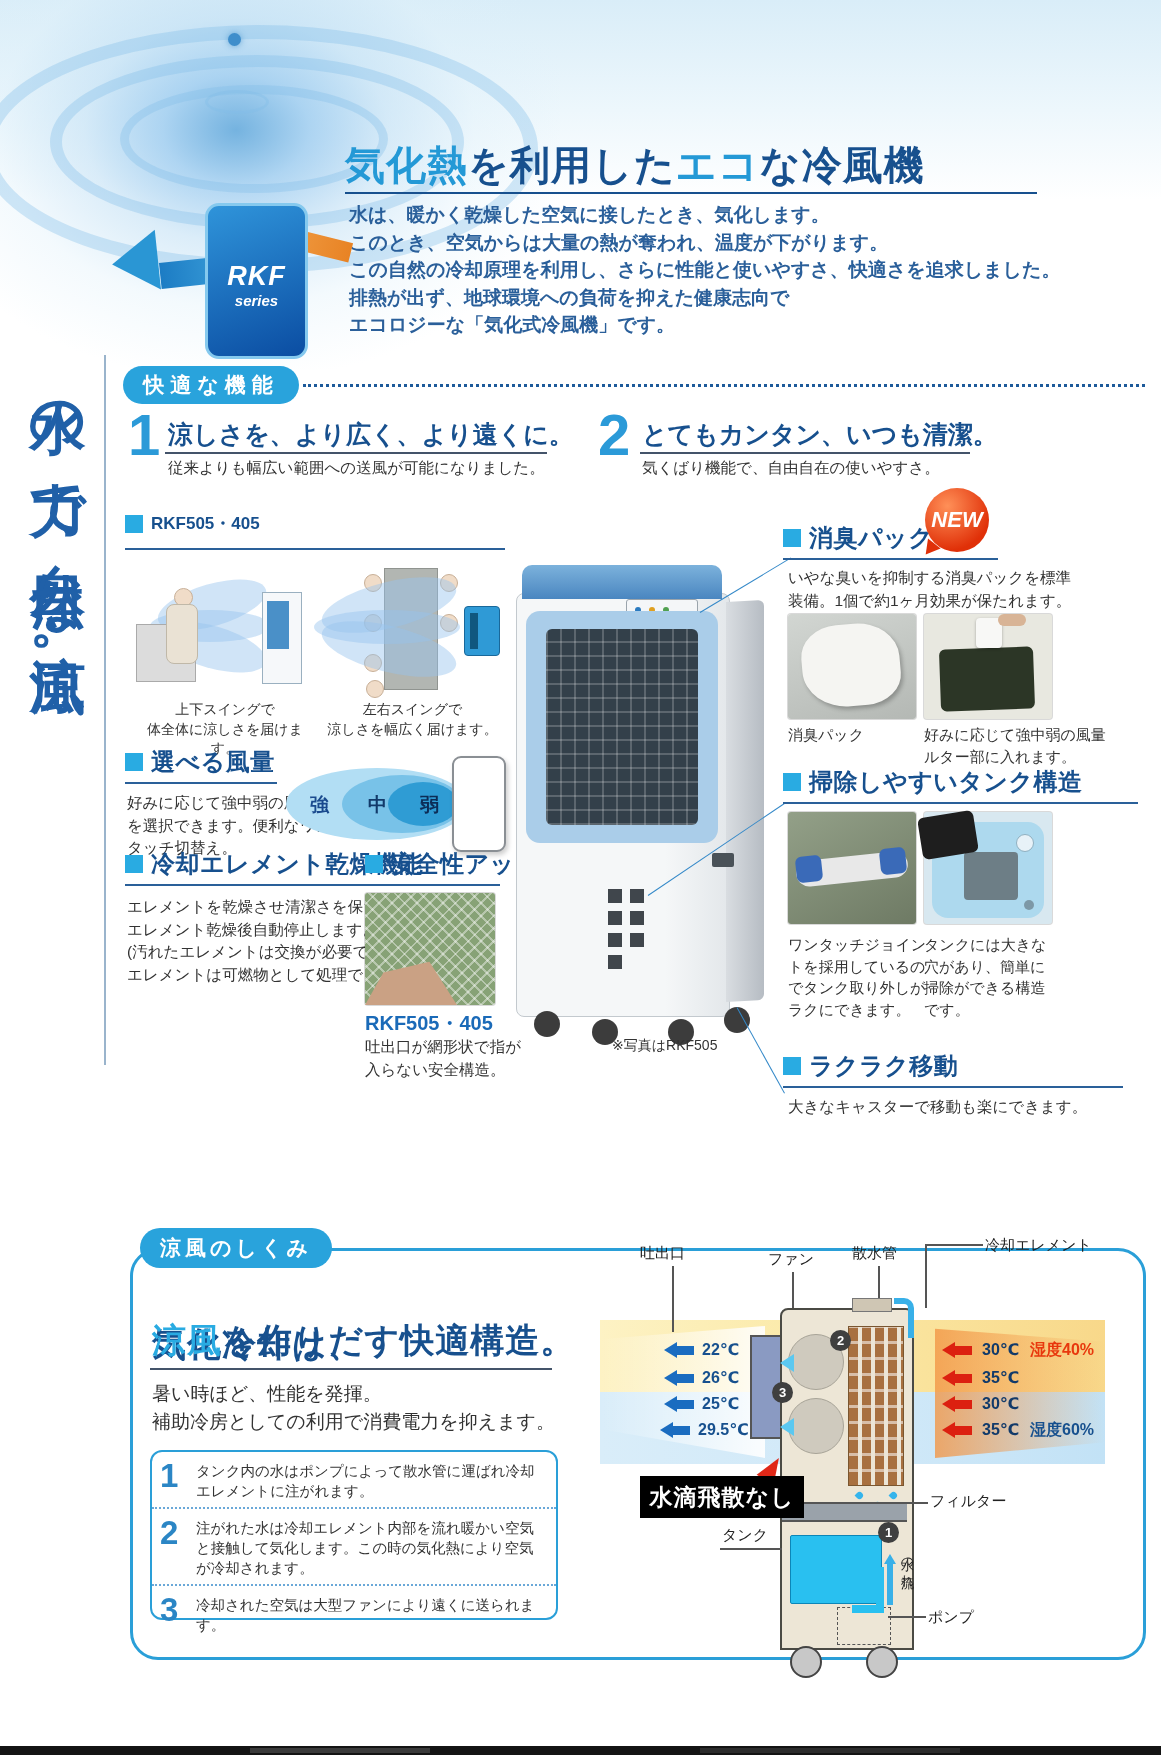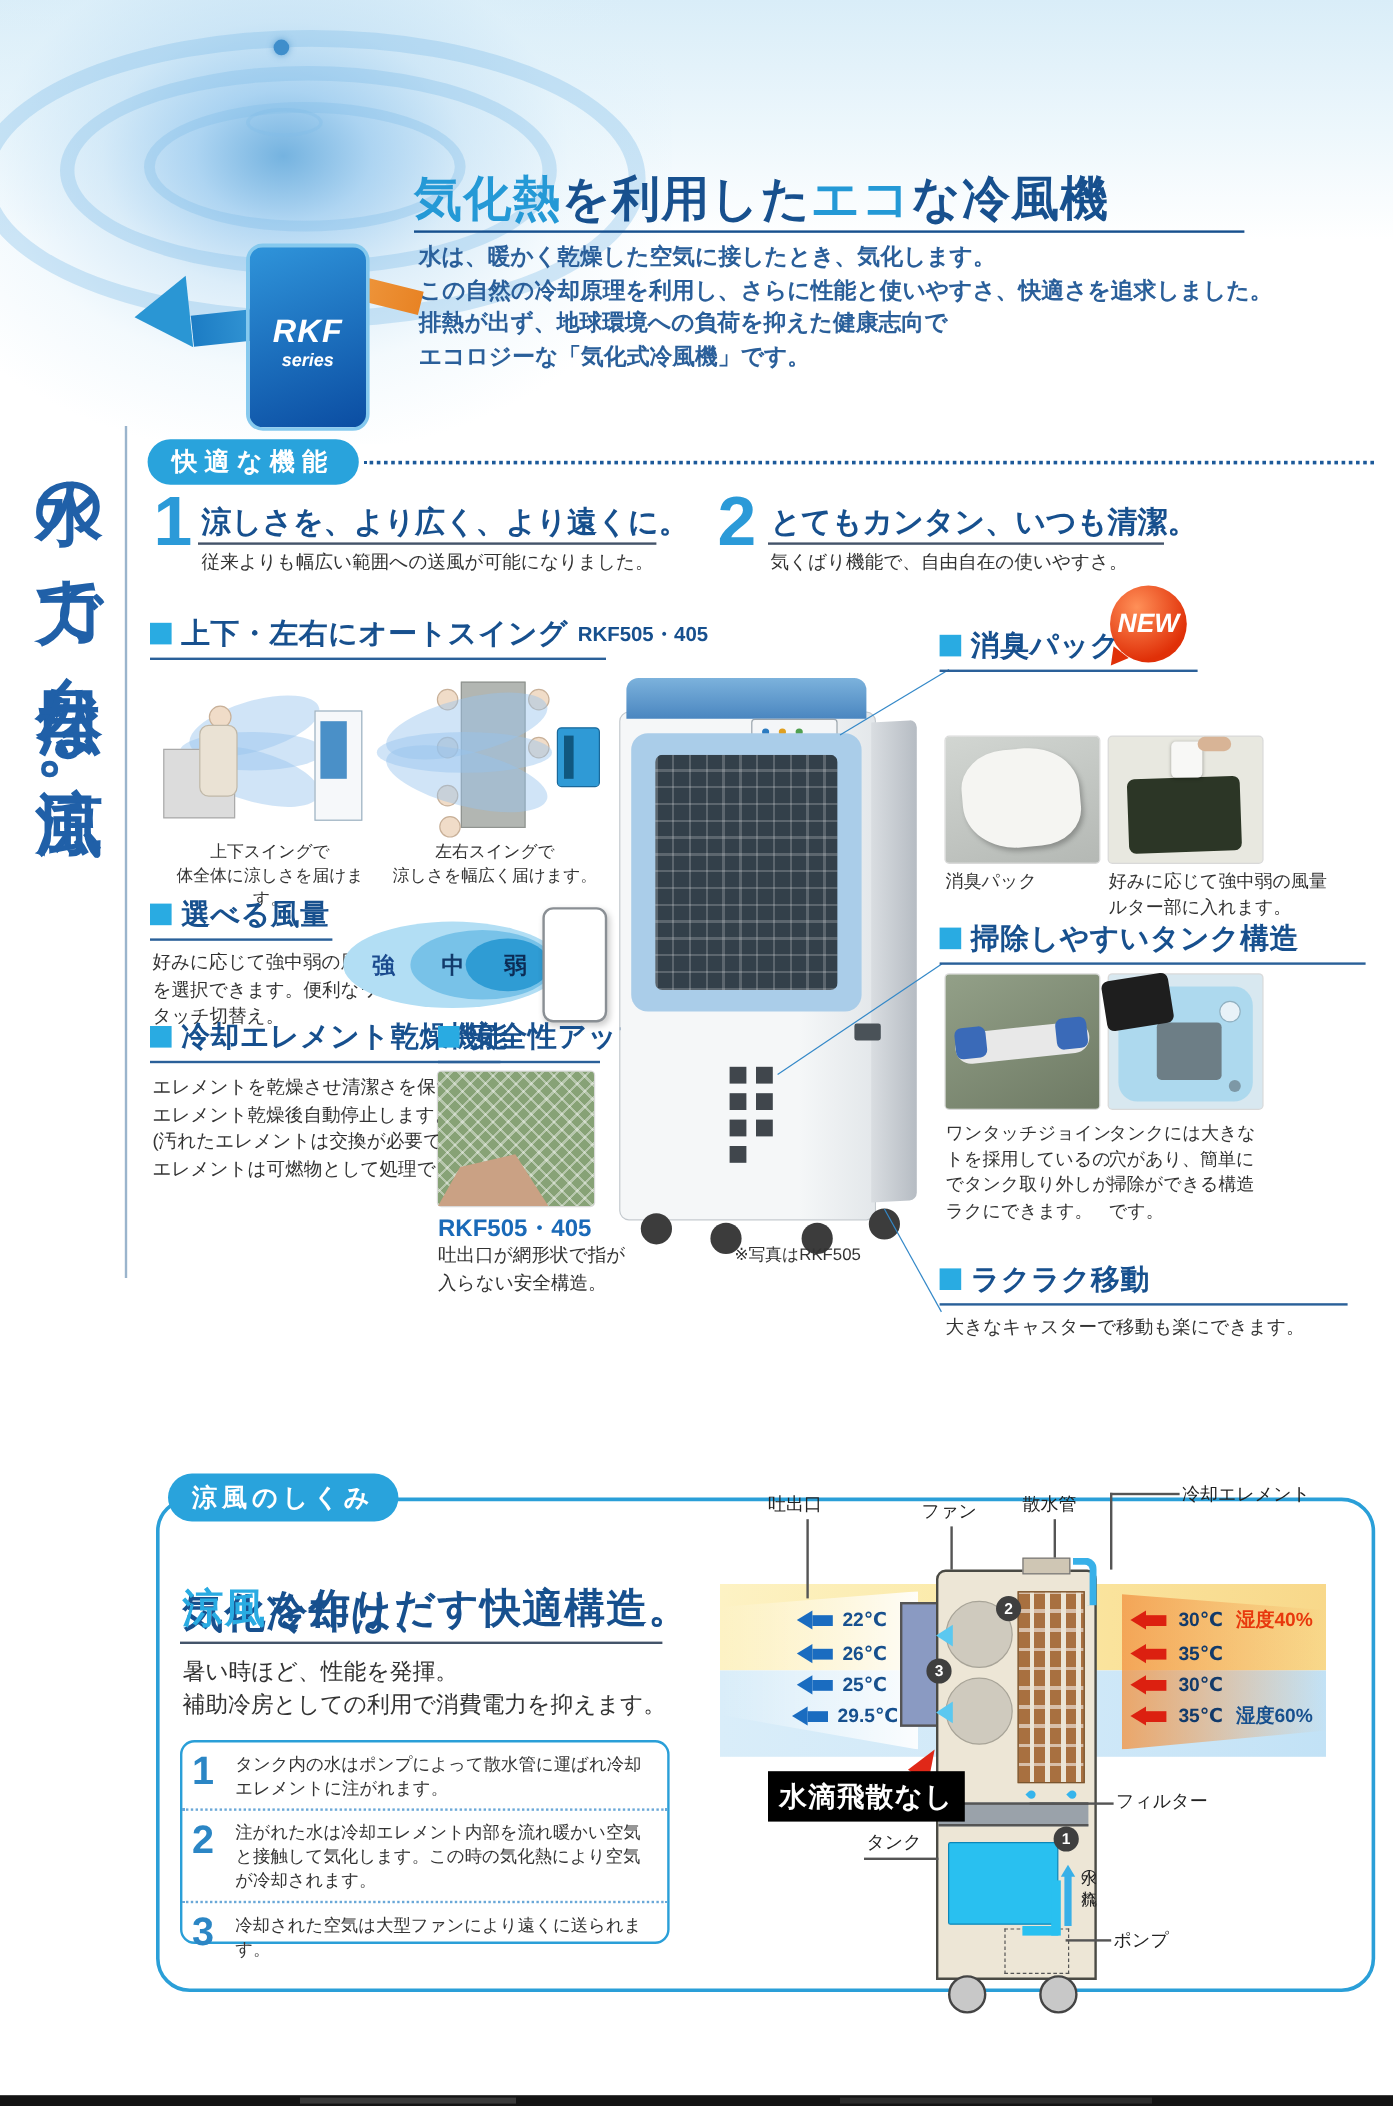--- a/index.html
+++ b/index.html
@@ -89,20 +89,21 @@
   <div class="abs ring" style="left:-20px;top:25px;width:530px;height:220px;border-width:14px;"></div>
   <div class="abs droplet" style="left:228px;top:33px;"></div>
   <div class="abs ring" style="left:205px;top:90px;width:58px;height:18px;border-width:3px;"></div>
 
   <div class="abs title" style="left:345px;top:138px;">
     <span class="hl">気化熱</span><span>を利用した</span><span class="hl">エコ</span><span>な冷風機</span>
   </div>
   <div class="abs hr-navy" style="left:345px;top:192px;width:692px;"></div>
   <div class="abs intro" style="left:349px;top:201px;width:720px;">
     <div>水は、暖かく乾燥した空気に接したとき、気化します。</div>
+    <div>このとき、空気からは大量の熱が奪われ、温度が下がります。</div>
     <div>この自然の冷却原理を利用し、さらに性能と使いやすさ、快適さを追求しました。</div>
     <div>排熱が出ず、地球環境への負荷を抑えた健康志向で</div>
     <div>エコロジーな「気化式冷風機」です。</div>
   </div>
 
   <div class="abs arrow-tail-blue" style="left:160px;top:257px;width:115px;transform:rotate(-6deg);"></div>
   <div class="abs tri-left-blue" style="left:112px;top:232px;transform:rotate(-6deg);"></div>
   <div class="abs arrow-tail-orange" style="left:262px;top:232px;width:90px;transform:rotate(14deg);"></div>
   <div class="abs tri-left-orange" style="left:238px;top:222px;transform:rotate(10deg);"></div>
   <div class="abs logo-card" style="left:205px;top:203px;">
@@ -121,21 +122,20 @@
   <div class="abs pt-line" style="left:165px;top:452px;width:382px;"></div>
   <div class="abs pt-desc" style="left:168px;top:458px;">従来よりも幅広い範囲への送風が可能になりました。</div>
 
   <div class="abs pt-num" style="left:598px;top:406px;">2</div>
   <div class="abs pt-title" style="left:642px;top:418px;">とてもカンタン、いつも清潔。</div>
   <div class="abs pt-line" style="left:640px;top:452px;width:330px;"></div>
   <div class="abs pt-desc" style="left:642px;top:458px;">気くばり機能で、自由自在の使いやすさ。</div>
 
   <div class="abs feat" style="left:125px;top:512px;">
     <span class="sq"></span>
-    <span class="feat-t">上下・左右にオートスイング</span>
     <span class="feat-m">RKF505・405</span>
   </div>
   <div class="abs u-line" style="left:125px;top:548px;width:380px;"></div>
 
   <div class="abs" style="left:128px;top:562px;width:178px;height:136px;">
     <div class="abs petal" style="left:28px;top:22px;width:112px;height:42px;transform:rotate(-16deg);"></div>
     <div class="abs petal" style="left:22px;top:48px;width:120px;height:32px;"></div>
     <div class="abs petal" style="left:28px;top:64px;width:112px;height:42px;transform:rotate(16deg);"></div>
     <div class="abs" style="left:8px;top:62px;width:58px;height:56px;background:#dcdcdc;border:1px solid #aaa;"></div>
     <div class="abs" style="left:46px;top:26px;width:17px;height:17px;border-radius:50%;background:#f0dcc8;border:1px solid #c8b098;"></div>
@@ -236,20 +236,22 @@
   <div class="abs callout" style="left:648px;top:895px;width:165px;transform:rotate(-34deg);"></div>
   <div class="abs callout" style="left:737px;top:1007px;width:98px;transform:rotate(61deg);"></div>
 
   <div class="abs new-badge" style="left:925px;top:488px;">NEW</div>
   <div class="abs" style="left:922px;top:542px;width:0;height:0;border-left:8px solid transparent;border-right:8px solid transparent;border-top:14px solid #e03008;transform:rotate(38deg);"></div>
   <div class="abs feat" style="left:783px;top:522px;">
     <span class="sq"></span>
     <span class="feat-t">消臭パック</span>
   </div>
   <div class="abs u-line" style="left:783px;top:558px;width:215px;"></div>
+  <div class="abs body-txt pre" style="left:788px;top:567px;">いやな臭いを抑制する消臭パックを標準
+装備。1個で約1ヶ月効果が保たれます。</div>
   <div class="abs photo" style="left:788px;top:614px;width:128px;height:105px;background:linear-gradient(160deg,#d2d6d2,#b4b8b4);">
     <div class="abs" style="left:14px;top:10px;width:98px;height:82px;background:#f5f5f2;border-radius:38% 44% 36% 46%;transform:rotate(-5deg);box-shadow:2px 3px 4px rgba(0,0,0,.25);"></div>
   </div>
   <div class="abs photo" style="left:924px;top:614px;width:128px;height:105px;background:#e8e8e0;">
     <div class="abs" style="left:16px;top:34px;width:94px;height:62px;background:#2c3626;border-radius:6px;transform:rotate(-2deg);"></div>
     <div class="abs" style="left:52px;top:4px;width:26px;height:30px;background:#f8f8f6;border-radius:4px;box-shadow:0 1px 3px rgba(0,0,0,.3);"></div>
     <div class="abs" style="left:74px;top:0;width:28px;height:12px;background:#d8b496;border-radius:6px;"></div>
   </div>
   <div class="abs cap15" style="left:788px;top:724px;">消臭パック</div>
   <div class="abs cap15 pre" style="left:924px;top:724px;">好みに応じて強中弱の風量

